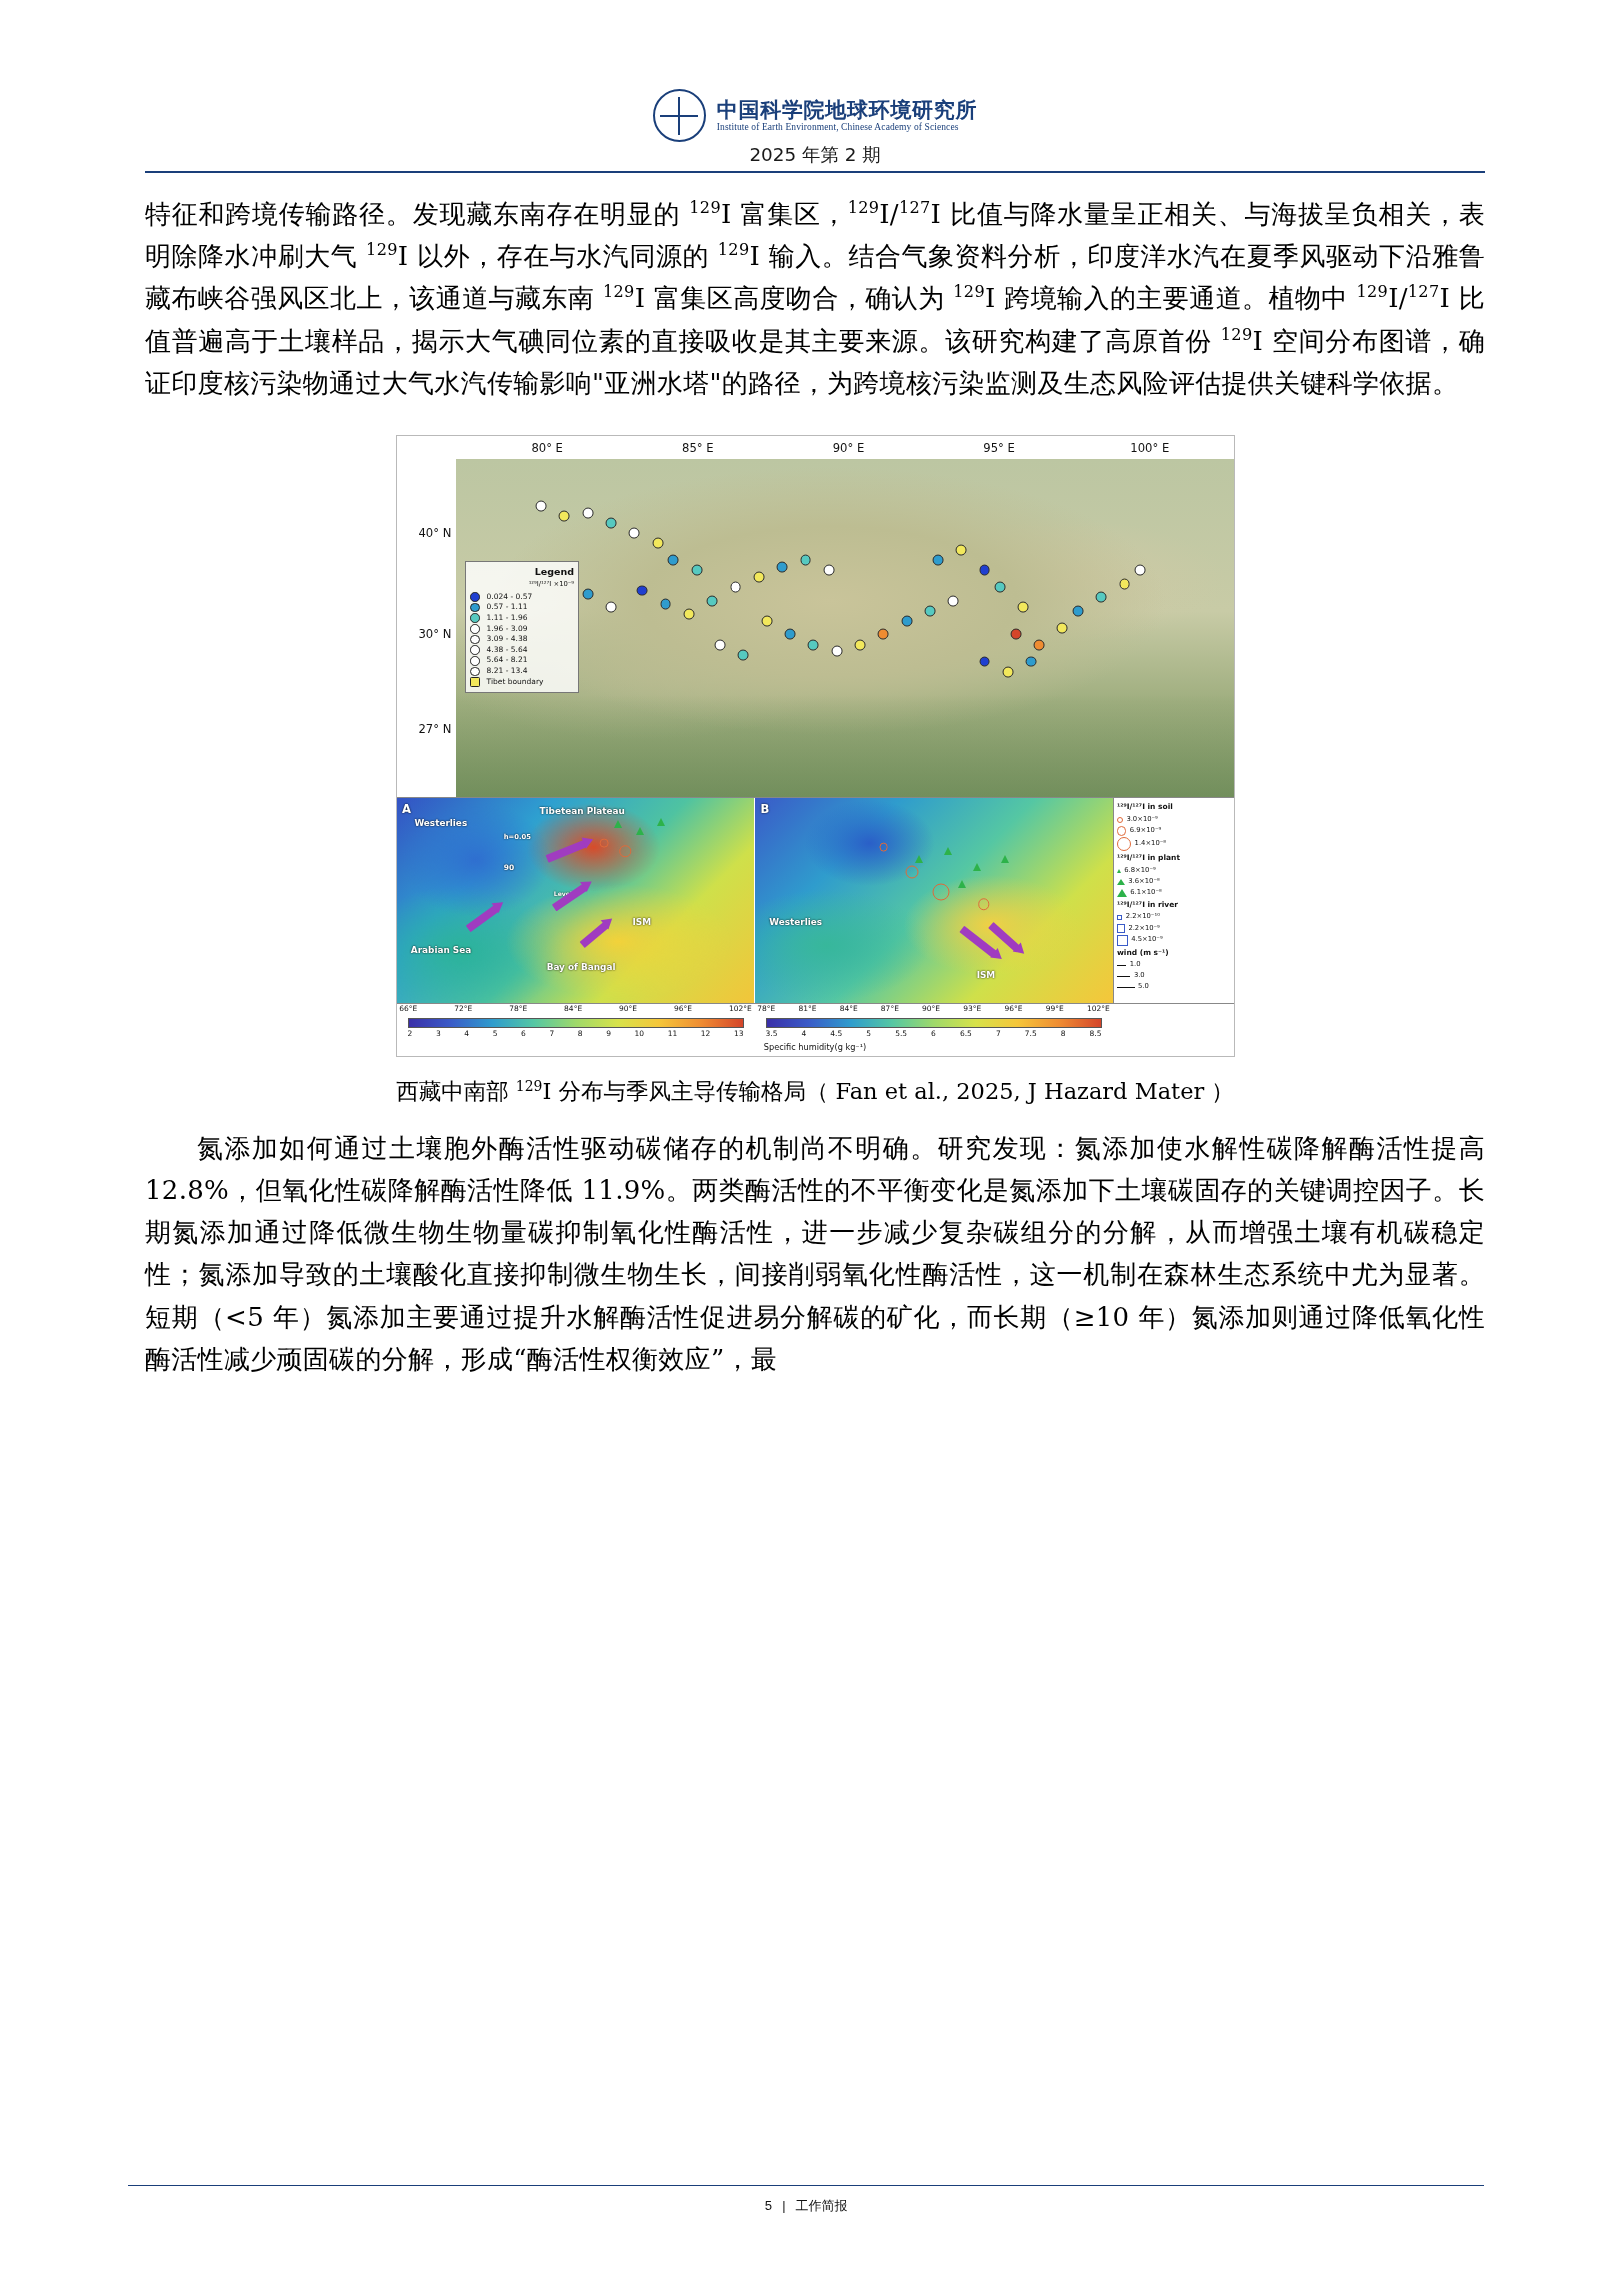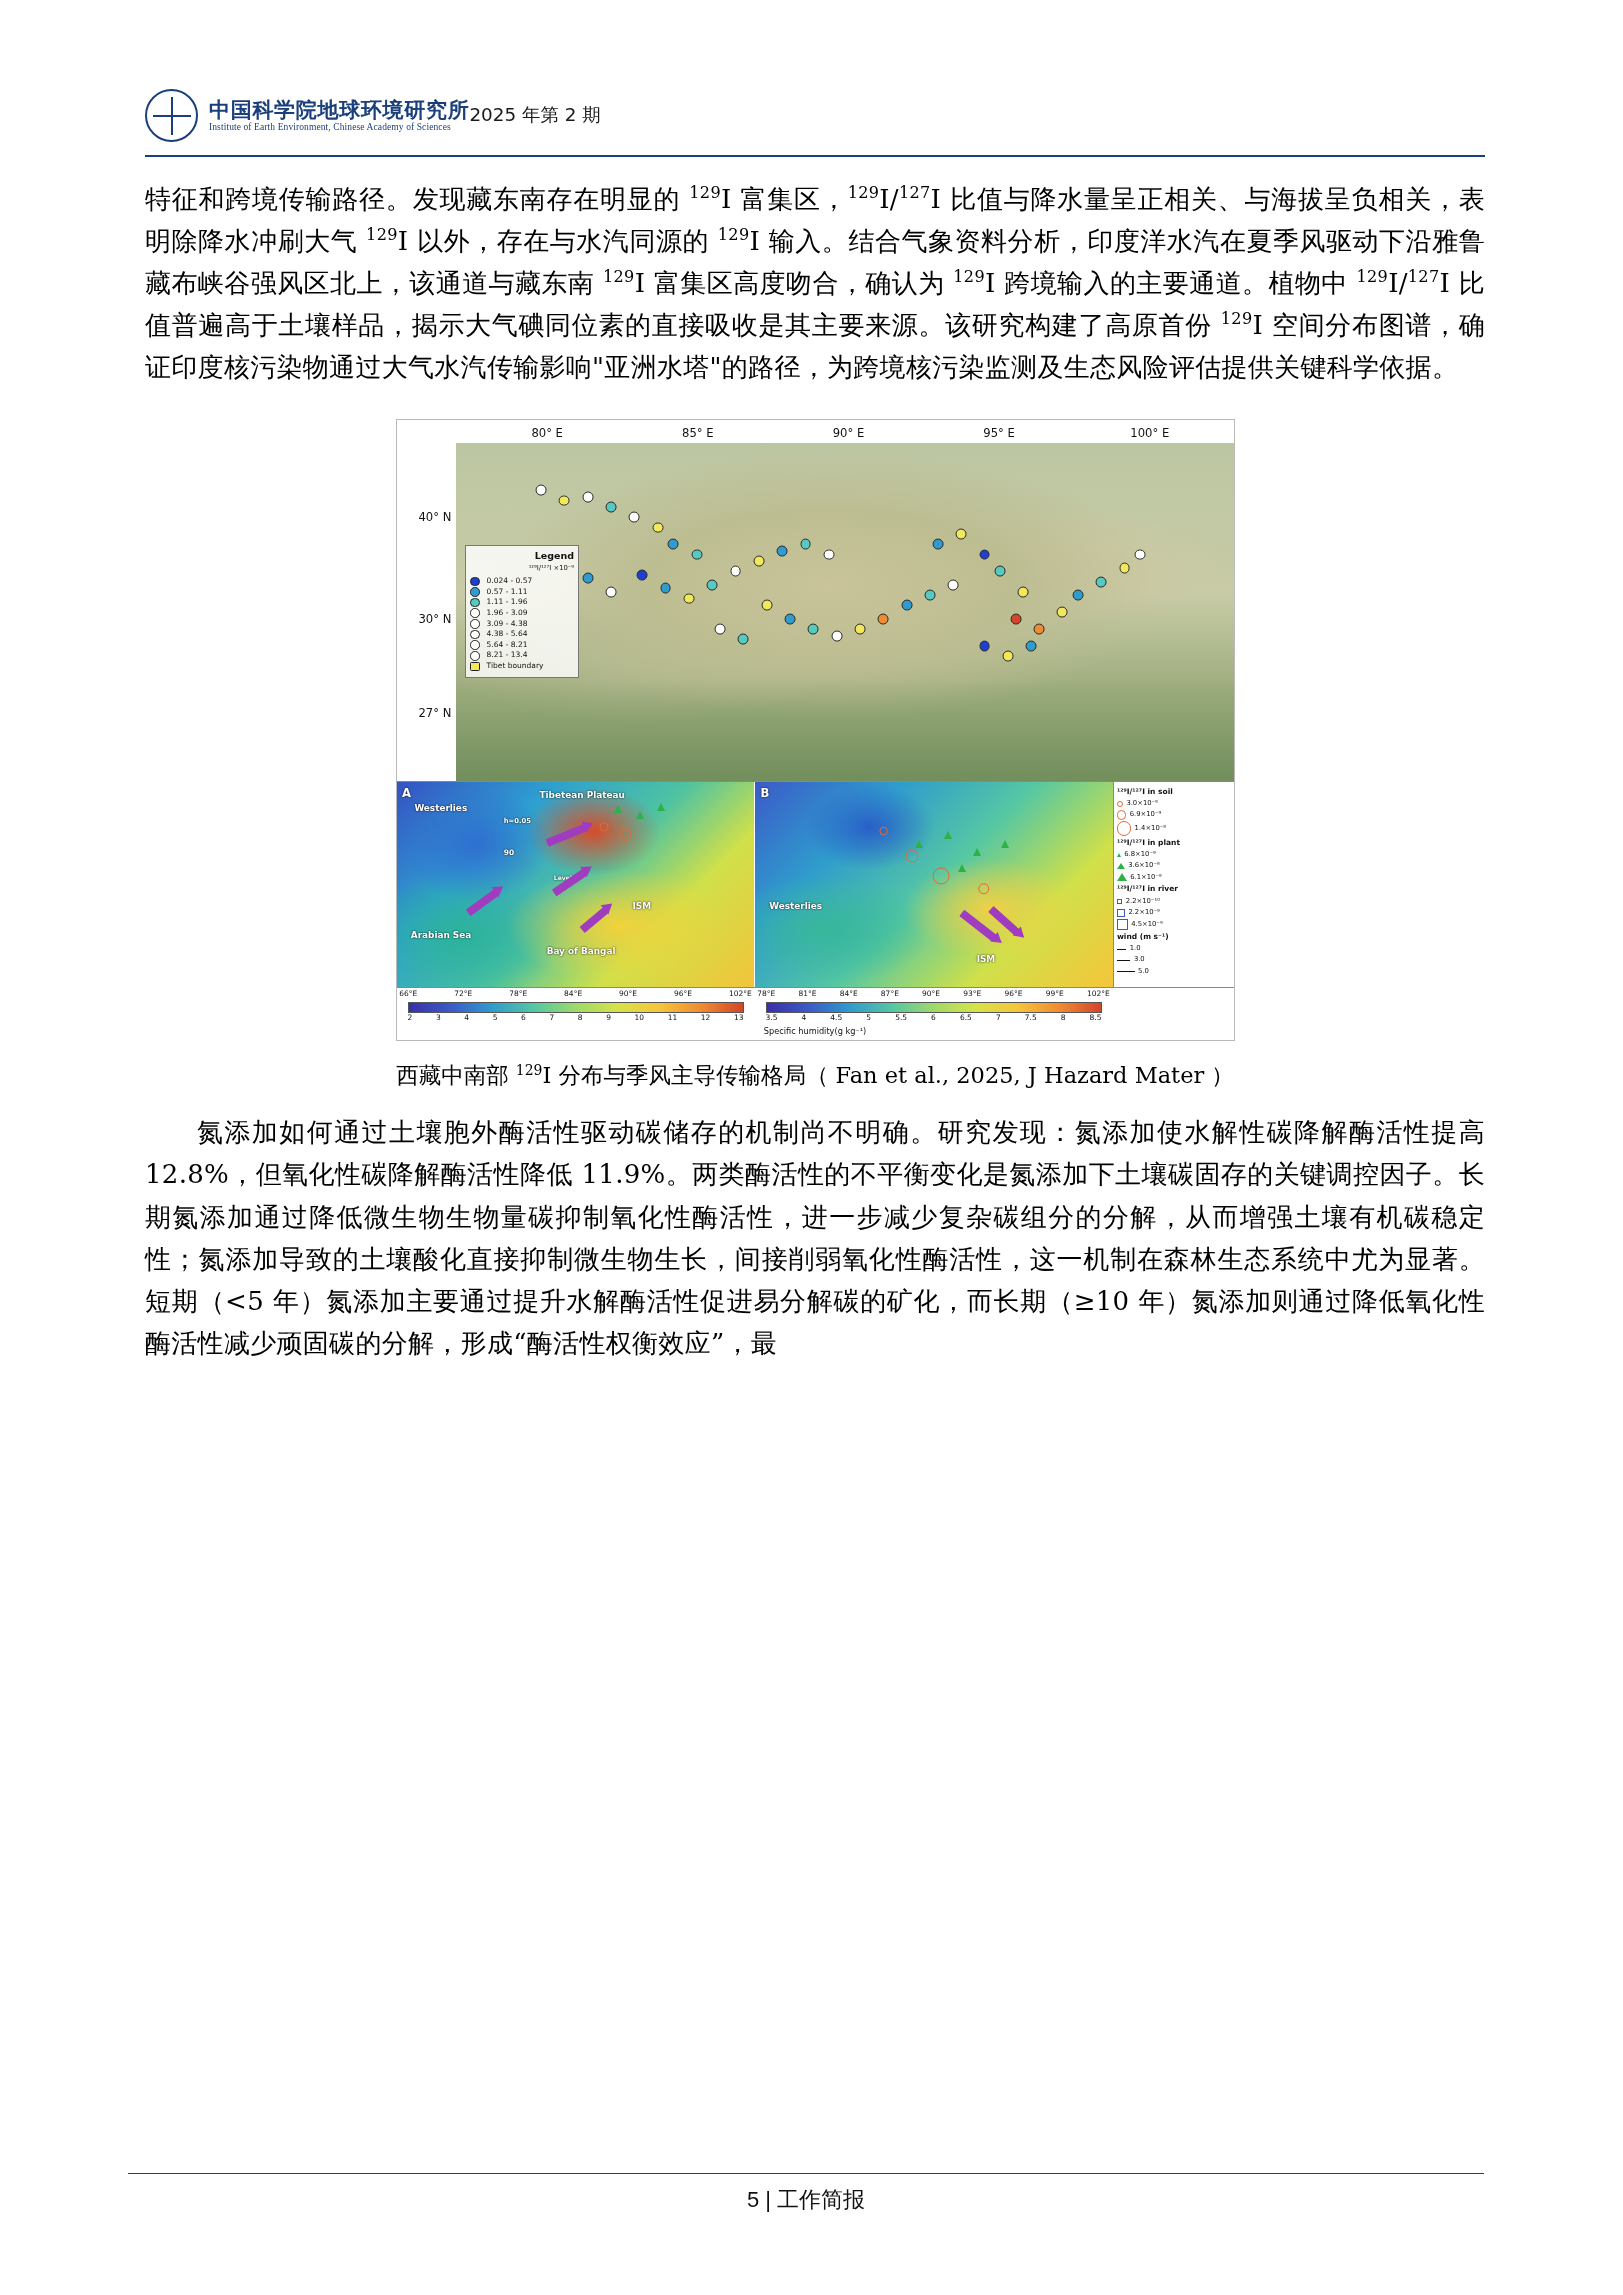--- a/index.html
+++ b/index.html
@@ -21,22 +21,24 @@
   .page-inner {
     position: absolute;
     left: 145px;
     top: 89px;
     width: 1340px;
   }
   
   .header {
     display: flex;
     align-items: center;
-    padding-bottom: 13px;
+    justify-content: space-between;
+    padding-bottom: 1px;
     border-bottom: 2px solid #1a3f7a;
+    flex-direction: column;
   }
   .logo-wrap {
     display: flex;
     align-items: center;
     gap: 11px;
   }
   .logo-mark {
     width: 49px;
     height: 49px;
     border-radius: 50%;
@@ -406,22 +408,22 @@
   }
   
   .footer {
     position: absolute;
     left: 128px;
     right: 139px;
     bottom: 80px;
     border-top: 1.4px solid #1a3f7a;
     padding-top: 11px;
     text-align: center;
-    font-size: 22px;
-    font-family: Liberation Sans, sans-serif;
+    font-size: 13px;
+    font-family: Liberation Mono, monospace;
     color: #111;
   }
 </style>
 </head>
 <body>
 
 <div class="page">
 
   <div class="page-inner">
 

